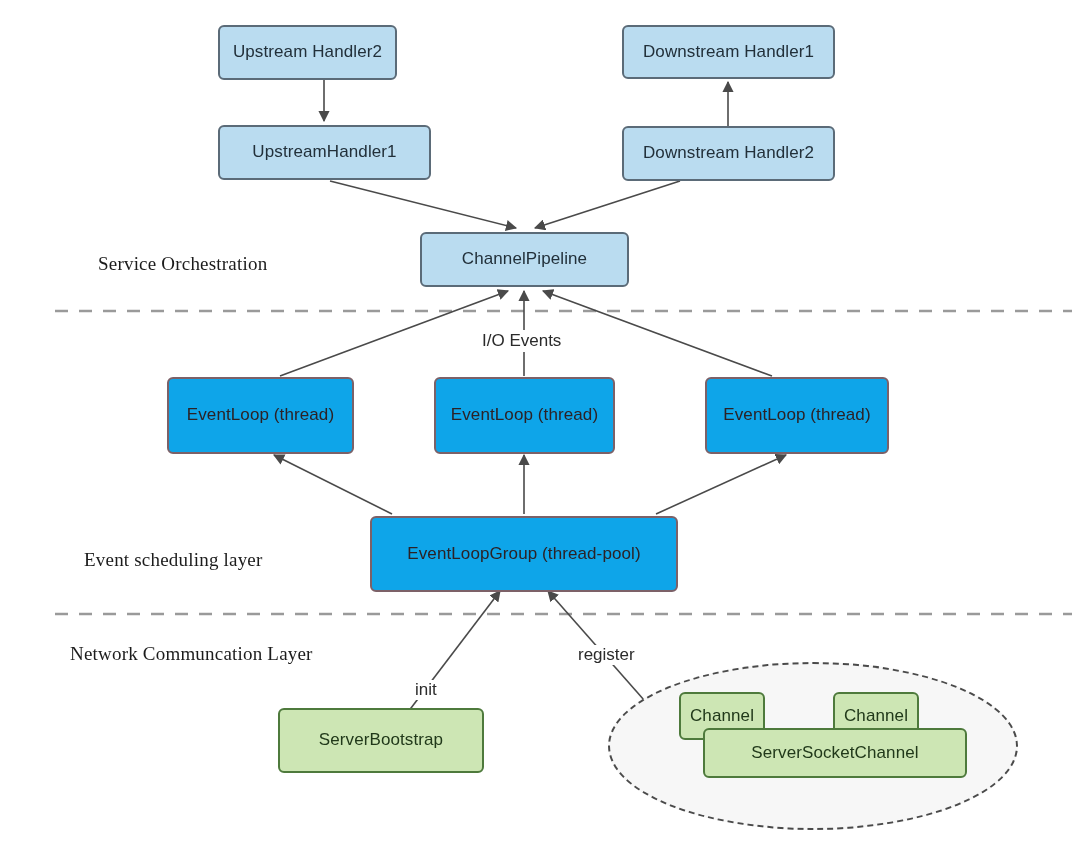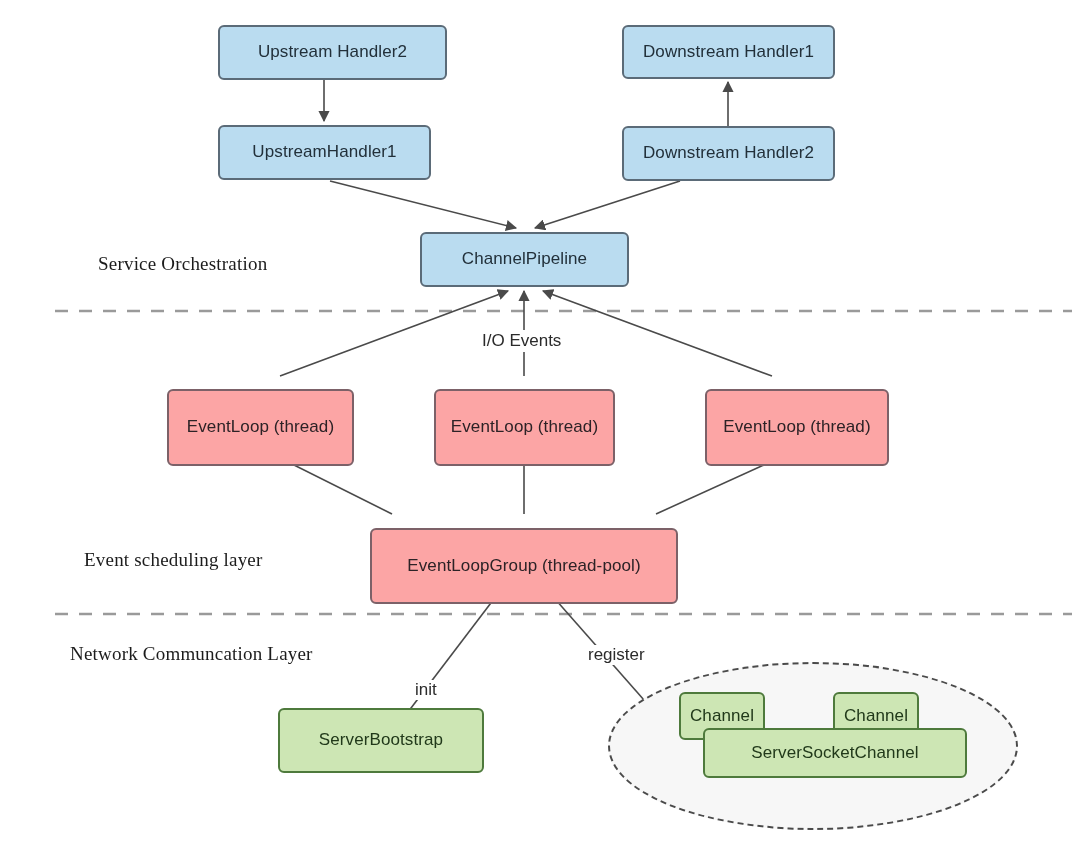--- a/index.html
+++ b/index.html
@@ -42,24 +42,23 @@
     letter-spacing: 0.1px;
     z-index: 3;
     padding: 0 6px;
   }
   .node-blue {
     background: #badcf0;
     border-color: #5b6b78;
     color: #22303a;
   }
   .node-pink {
-    background: #fca5a5;
+    background: #0ea5e9;
     border-color: #7c6168;
     color: #2c2226;
-    margin-top: 12px;
   }
   .node-green {
     background: #cde6b4;
     border-color: #4e7a3c;
     color: #21391a;
   }
   .layer-label {
     position: absolute;
     font-family: "Liberation Serif", serif;
     font-size: 19px;
@@ -131,23 +130,23 @@
   <div class="layer-label" style="left:98px; top:253px;">Service Orchestration</div>
 
   <div class="layer-label" style="left:84px; top:549px;">Event scheduling layer</div>
 
   <div class="layer-label" style="left:70px; top:643px;">Network Communcation Layer</div>
 
   <div class="edge-label" style="left:479px; top:331px;">I/O Events</div>
 
   <div class="edge-label" style="left:412px; top:645px;margin-top:35px;">init</div>
 
-  <div class="edge-label" style="left:575px; top:645px;margin-left:10px;">register</div>
+  <div class="edge-label" style="left:575px; top:645px;">register</div>
 
-  <div class="node node-blue" style="left:218px; top:25px; width:229px; height:55px;">Upstream Handler2</div>
+  <div class="node node-blue" style="left:218px; top:25px; width:179px; height:55px;">Upstream Handler2</div>
 
   <div class="node node-blue" style="left:218px; top:125px; width:213px; height:55px;">UpstreamHandler1</div>
 
   <div class="node node-blue" style="left:622px; top:25px; width:213px; height:54px;">Downstream Handler1</div>
 
   <div class="node node-blue" style="left:622px; top:126px; width:213px; height:55px;">Downstream Handler2</div>
 
   <div class="node node-blue" style="left:420px; top:232px; width:209px; height:55px;">ChannelPipeline</div>
 
   <div class="node node-pink" style="left:167px; top:377px; width:187px; height:77px;">EventLoop (thread)</div>

